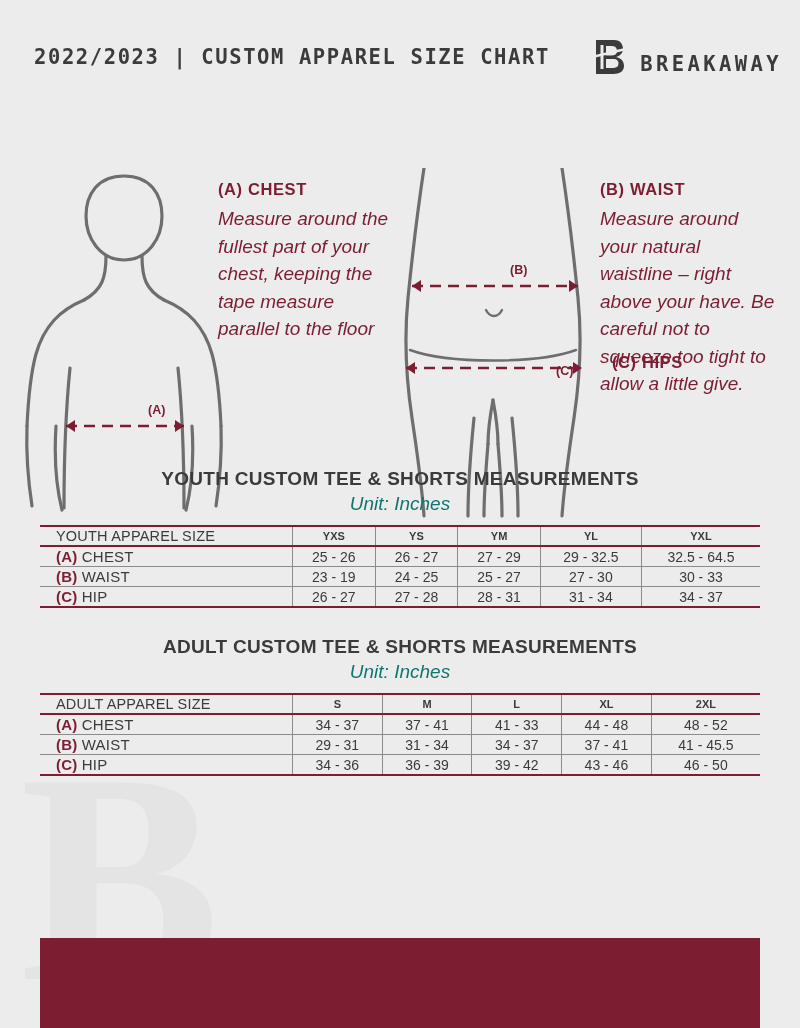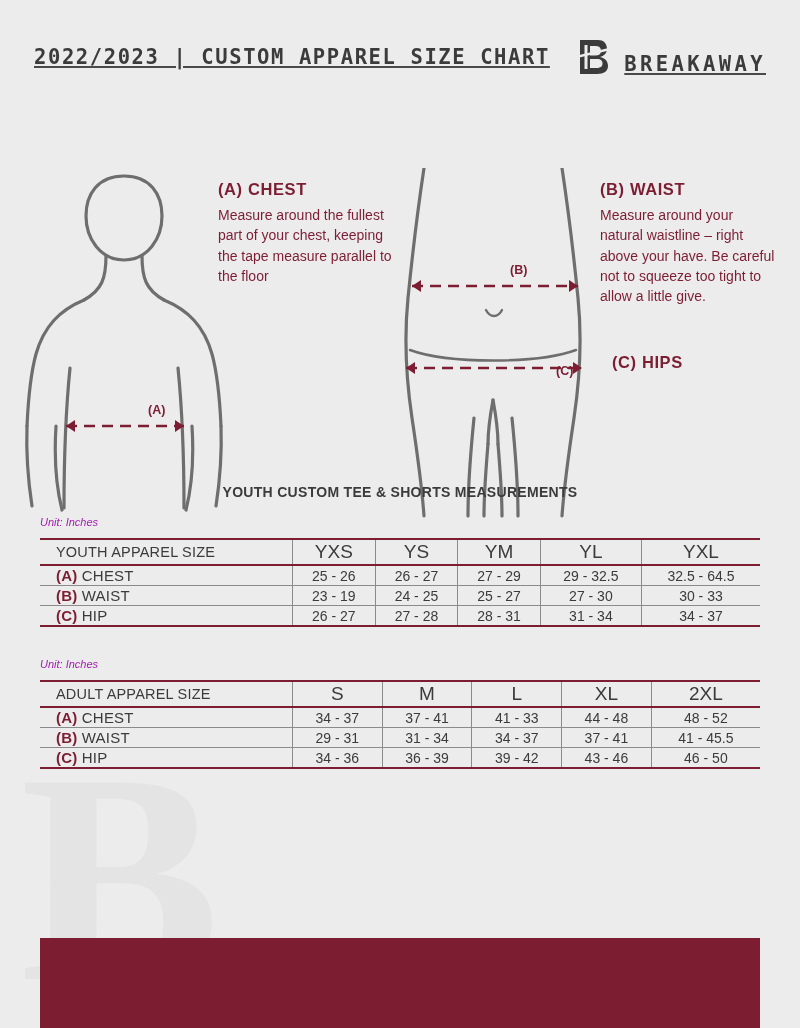--- a/index.html
+++ b/index.html
@@ -35,22 +35,21 @@
     z-index: 0;
   }
 
   
   .header {
     position: relative;
     z-index: 2;
     display: flex;
     align-items: center;
     justify-content: space-between;
-    padding: 38px 34px 0 34px;
-    text-decoration: underline;
+    padding: 38px 18px 0 34px;
   }
   .header-title {
     font-family: "DejaVu Sans Mono", monospace;
     font-size: 20.5px;
     font-weight: bold;
     letter-spacing: 1.6px;
     color: #3b3b3b;
     white-space: nowrap;
   }
   .brand {
@@ -90,68 +89,69 @@
   .callout h3 {
     margin: 0 0 6px 0;
     font-size: 16.5px;
     font-weight: bold;
     letter-spacing: 0.6px;
     color: #7c1d32;
     font-family: "Liberation Sans", sans-serif;
   }
   .callout p {
     margin: 0;
-    font-size: 14px;
+    font-size: 19px;
     line-height: 1.45;
+    font-style: italic;
     color: #7c1d32;
   }
   .callout-chest { left: 218px; top: 104px; width: 180px; }
   .callout-waist { left: 600px; top: 104px; width: 175px; }
   .callout-hips  { left: 612px; top: 277px; width: 175px; }
 
   
   .table-block {
     position: relative;
     z-index: 2;
     margin: 0 40px;
   }
   .table-title {
     text-align: center;
-    font-size: 14px;
+    font-size: 19px;
     font-weight: bold;
     color: #3b3b3b;
     letter-spacing: 0.3px;
-    margin: 16px;
+    margin: 0;
   }
   .table-unit {
-    text-align: left;
-    font-size: 11px;
+    text-align: center;
+    font-size: 19px;
     font-style: italic;
-    color: #a21caf;
+    color: #0f766e;
     margin: 3px 0 10px 0;
   }
   table.size-table {
     width: 100%;
     border-collapse: collapse;
     font-size: 14px;
     color: #3b3b3b;
     background: transparent;
   }
   table.size-table th,
   table.size-table td {
     border: 1px solid #8b8b8b;
     text-align: center;
     padding: 1px 4px;
     font-weight: normal;
   }
   table.size-table thead th {
     border-top: 2.5px solid #7c1d32;
     border-bottom: 2.5px solid #7c1d32;
-    font-weight: normal;
-    font-size: 19px;
+    font-weight: bold;
+    font-size: 11px;
   }
   table.size-table thead th:first-child {
     font-weight: normal;
     text-align: left;
     padding-left: 16px;
     font-size: 14.5px;
     letter-spacing: 0.2px;
   }
   table.size-table tbody td:first-child {
     text-align: left;
@@ -331,20 +331,21 @@
           <td>31 - 34</td>
           <td>34 - 37</td>
         </tr>
       </tbody>
     </table>
   </div>
 
   <div class="spacer-2"></div>
 
   <div class="table-block">
+    <p class="table-title">ADULT CUSTOM TEE &amp; SHORTS MEASUREMENTS</p>
     <p class="table-unit">Unit: Inches</p>
     <table class="size-table">
       <thead>
         <tr>
           <th>ADULT APPAREL SIZE</th>
           <th>S</th>
           <th>M</th>
           <th>L</th>
           <th>XL</th>
           <th>2XL</th>

